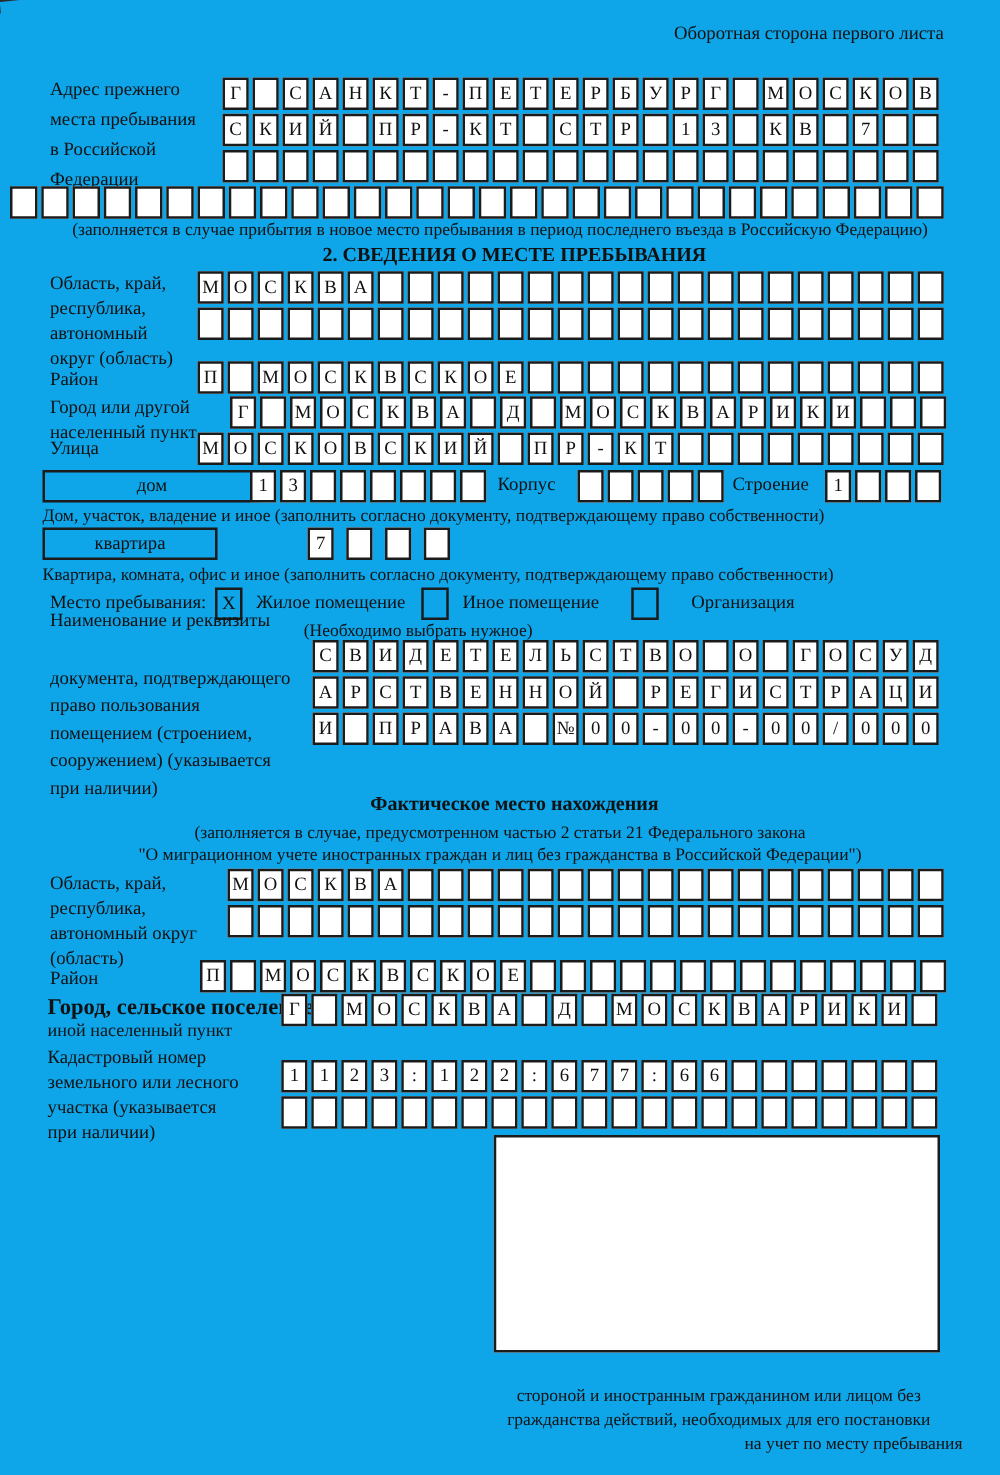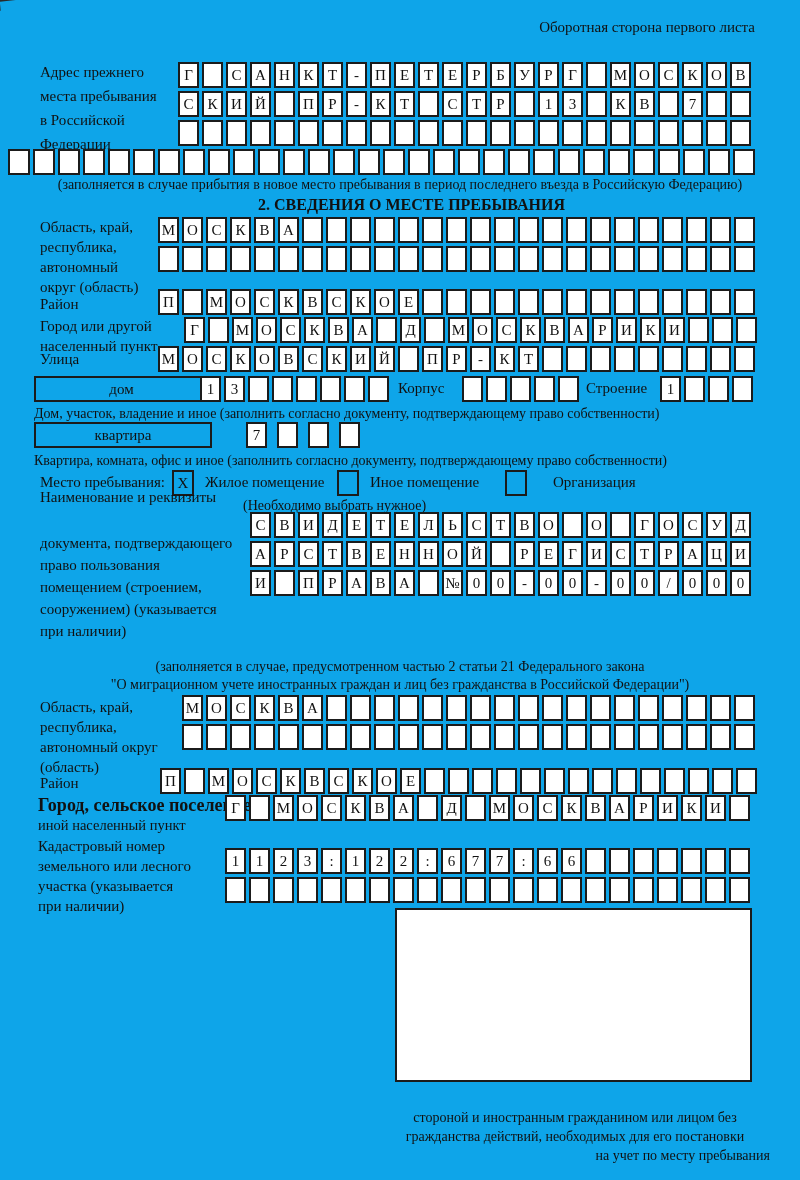--- a/index.html
+++ b/index.html
@@ -334,21 +334,21 @@
     </div>
   <div class="t" style="left:586px; top:380px;">Строение</div>
   <div class="cellrow" style="left:660px; top:376px;">
       <span class="cell">1</span>
       <span class="cell"></span>
       <span class="cell"></span>
       <span class="cell"></span>
     </div>
   <div class="t small" style="left:34px; top:405px;">Дом, участок, владение и иное (заполнить согласно документу, подтверждающему право собственности)</div>
 
-  <div class="labelbox" style="left:34px; top:422px; width:178px;">квартира</div>
+  <div class="labelbox" style="left:34px; top:422px; width:140px;">квартира</div>
   <div class="cellrow g10" style="left:246px; top:422px;">
       <span class="cell">7</span>
       <span class="cell"></span>
       <span class="cell"></span>
       <span class="cell"></span>
     </div>
   <div class="t small" style="left:34px; top:452px;">Квартира, комната, офис и иное (заполнить согласно документу, подтверждающему право собственности)</div>
 
   <div class="t" style="left:40px; top:474px;">Место пребывания:</div>
   <div class="checkbox" style="left:172px; top:470px;">X</div>
@@ -428,20 +428,21 @@
       <span class="cell">0</span>
       <span class="cell">-</span>
       <span class="cell">0</span>
       <span class="cell">0</span>
       <span class="cell">/</span>
       <span class="cell">0</span>
       <span class="cell">0</span>
       <span class="cell">0</span>
     </div>
 
+  <div class="t bold center" style="top:635px; font-size:16px;">Фактическое место нахождения</div>
   <div class="t small center" style="top:658px;">(заполняется в случае, предусмотренном частью 2 статьи 21 Федерального закона</div>
   <div class="t small center" style="top:676px;">"О миграционном учете иностранных граждан и лиц без гражданства в Российской Федерации")</div>
 
   <div class="t" style="left:40px; top:699px;">Область, край,</div>
   <div class="t" style="left:40px; top:719px;">республика,</div>
   <div class="t" style="left:40px; top:739px;">автономный округ</div>
   <div class="t" style="left:40px; top:759px;">(область)</div>
   <div class="cellrow" style="left:182px; top:695px;">
       <span class="cell">М</span>
       <span class="cell">О</span>

